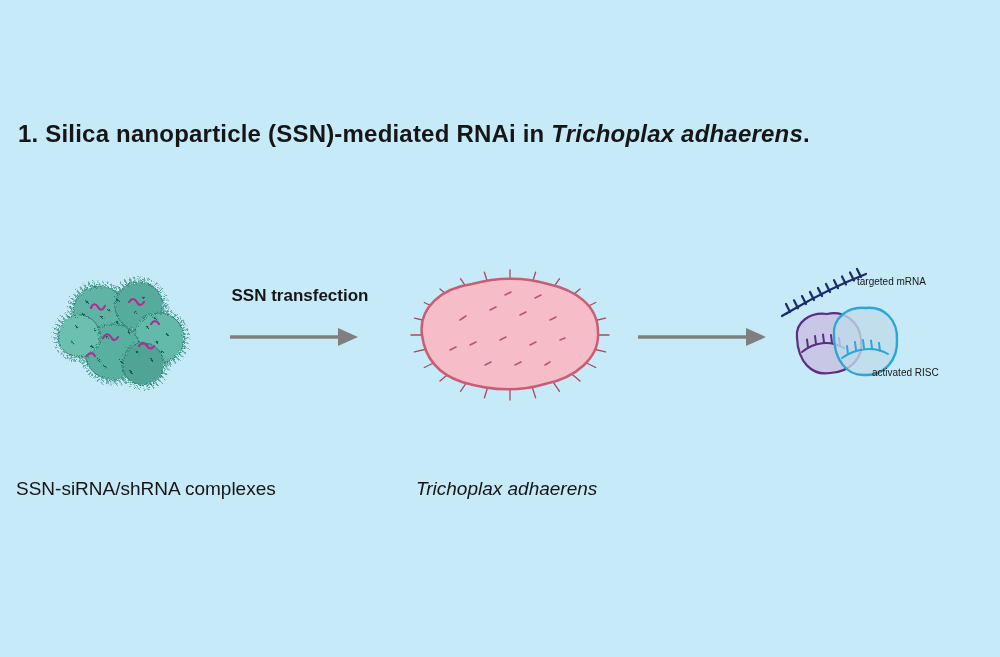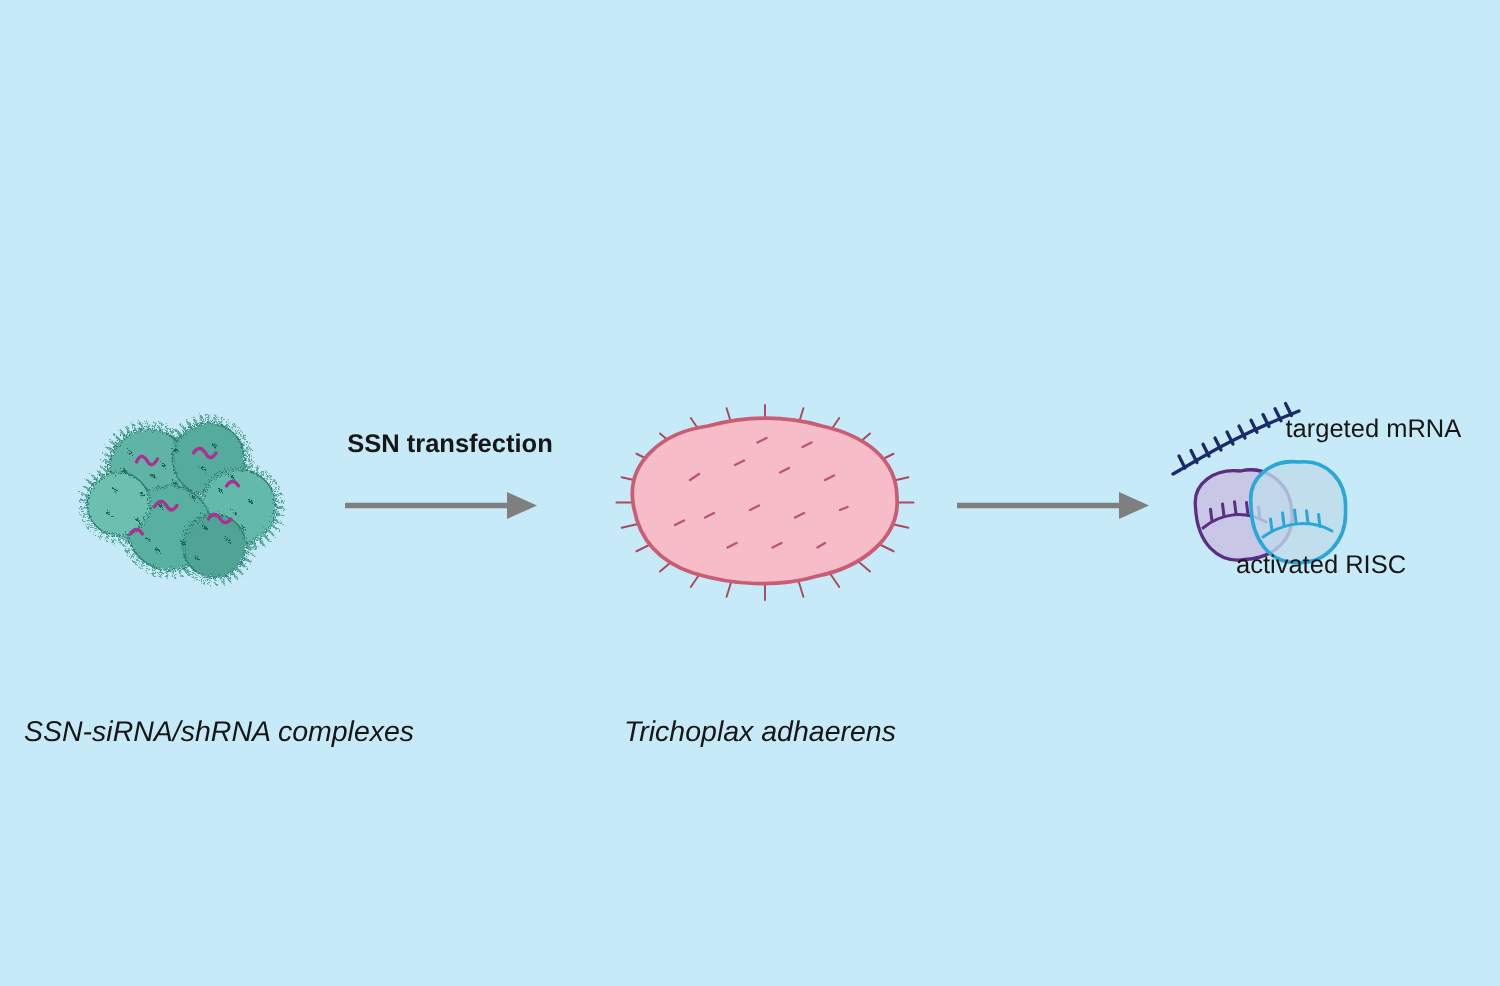--- a/index.html
+++ b/index.html
@@ -17,38 +17,41 @@
     white-space:nowrap;
   }
   .title .it{font-style:italic;}
   .arrow-label{
     position:absolute;left:205px;top:286px;width:190px;
     text-align:center;font-size:17px;font-weight:bold;
   }
   .caption{
     position:absolute;top:478px;font-size:19px;white-space:nowrap;
   }
-  .cap1{left:16px;font-style:italic;}
+  .cap1{left:16px;}
   .cap2{left:416px;font-style:italic;}
   .cap3{left:735px;}
-  .annot{position:absolute;font-size:17px;white-space:nowrap;text-align:center;}
+  .annot{position:absolute;font-size:10px;white-space:nowrap;text-align:center;}
   .annot-mrna{left:857px;top:276px;}
-  .annot-risc{left:824px;top:367px;}
+  .annot-risc{left:872px;top:367px;}
   svg.abs{position:absolute;display:block;}
   .svg-ssn{left:47px;top:272px;}
   .svg-arrow1{left:228px;top:326px;}
   .svg-trico{left:400px;top:260px;}
   .svg-arrow2{left:636px;top:326px;}
   .svg-risc{left:770px;top:252px;}
 </style>
 </head>
 <body>
 
 <div class="canvas">
 
+  <div class="title">
+    <span>1. Silica nanoparticle (SSN)-mediated RNAi in </span><span class="it">Trichoplax adhaerens</span><span>.</span>
+  </div>
 
   <svg class="abs svg-ssn" width="160" height="130" viewBox="0 0 160 130">
     <defs>
       <filter id="fuzz" x="-25%" y="-25%" width="150%" height="150%">
         <feTurbulence type="fractalNoise" baseFrequency="0.9" numOctaves="2" seed="4" result="n"></feTurbulence>
         <feDisplacementMap in="SourceGraphic" in2="n" scale="7"></feDisplacementMap>
       </filter>
     </defs>
     <g filter="url(#fuzz)">
 

